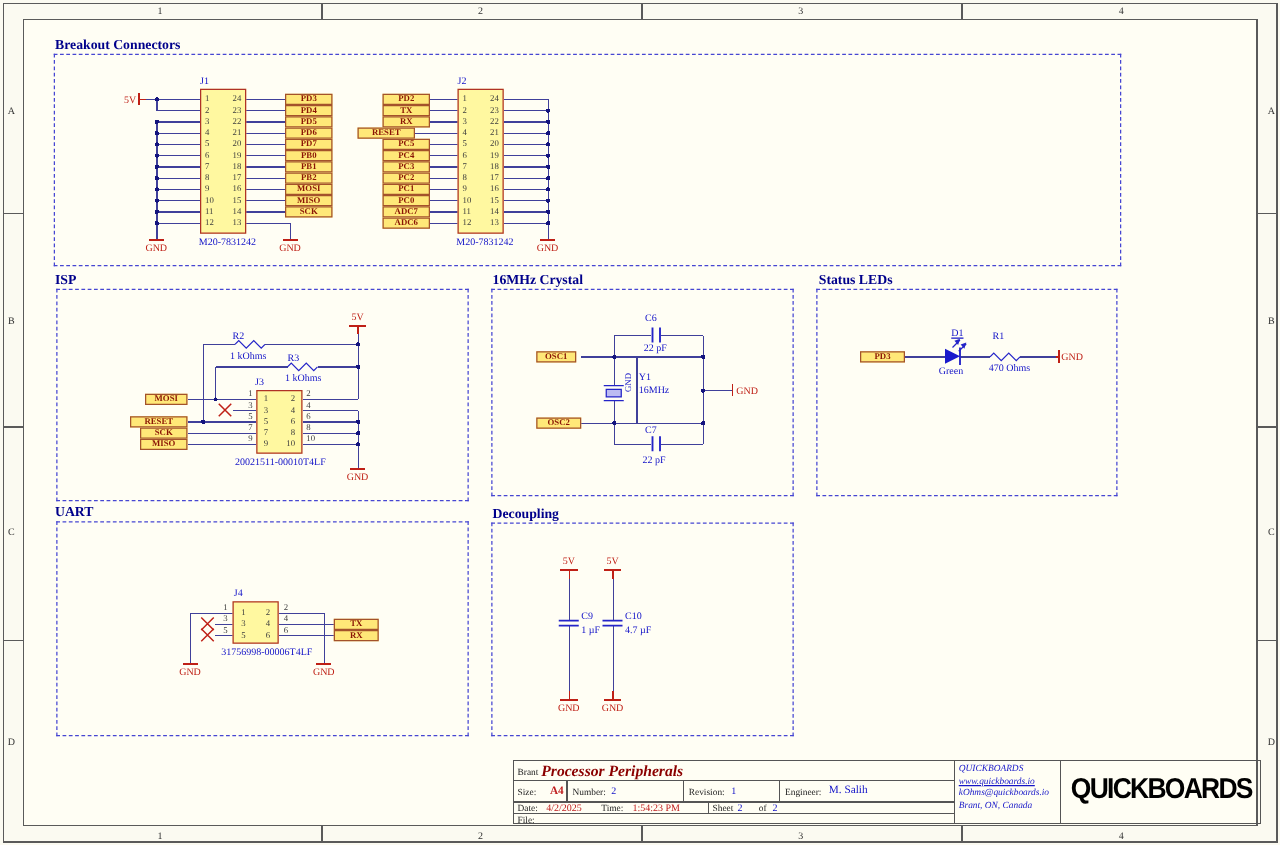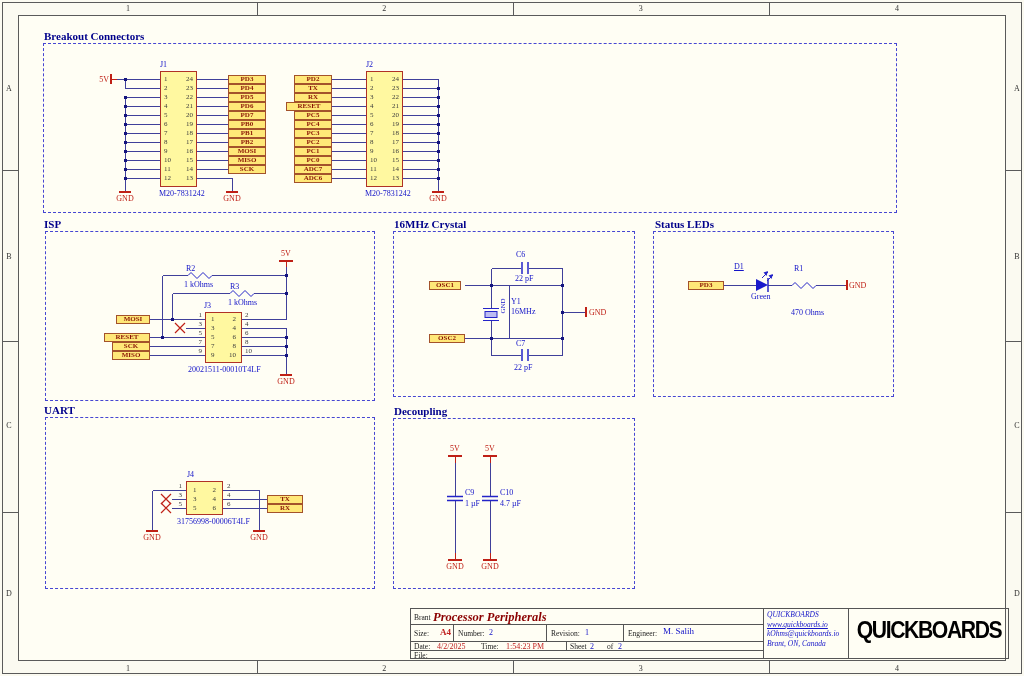--- a/index.html
+++ b/index.html
@@ -54,21 +54,21 @@
   .j3-outL{left:188px;text-align:right;top:calc(311px + var(--i)*9px);}
   .j3-outR{left:245px;text-align:left;top:calc(311px + var(--i)*9px);}
   .j4-outL{left:168px;text-align:right;top:calc(482px + var(--i)*9px);}
   .j4-outR{left:227px;text-align:left;top:calc(482px + var(--i)*9px);}
 
   
   .port{position:absolute;background:#ffe878;border:1px solid #a3522b;color:#8b1505;
         font-weight:bold;font-size:7px;text-align:center;line-height:7px;height:9px;
         box-sizing:border-box;}
   .j1-port{left:228px;width:38px;top:calc(75px + var(--i)*9px);}
-  .j2-port{left:294px;width:38px;top:calc(75px + var(--i)*9px);}
+  .j2-port{left:306px;width:38px;top:calc(75px + var(--i)*9px);}
   .j2-ports div:nth-of-type(4){left:286px;width:46px;}
   .port-mosi{left:116px;top:315px;width:34px;}
   .port-reset{left:104px;top:333px;width:46px;}
   .port-sck{left:112px;top:342px;width:38px;}
   .port-miso{left:112px;top:351px;width:38px;}
   .port-tx{left:267px;top:495px;width:36px;}
   .port-rx{left:267px;top:504px;width:36px;}
   .port-osc1{left:429px;top:281px;width:32px;}
   .port-osc2{left:429px;top:334px;width:36px;}
   .port-pd3{left:688px;top:281px;width:36px;}
@@ -468,24 +468,24 @@
   <div class="bluetext" style="left:516px;top:250px;">C6</div>
   <div class="bluetext" style="left:515px;top:274px;">22 pF</div>
   <div class="bluetext" style="left:516px;top:339px;">C7</div>
   <div class="bluetext" style="left:514px;top:363px;">22 pF</div>
   <div class="bluetext" style="left:511px;top:297px;">Y1</div>
   <div class="bluetext" style="left:511px;top:307px;">16MHz</div>
   <div class="vrot">GND</div>
   <div class="redtext" style="left:589px;top:308px;">GND</div>
 
   <div class="port port-pd3">PD3</div>
-  <div class="bluetext" style="left:734px;top:262px;text-decoration:underline;">D1</div>
+  <div class="bluetext" style="left:761px;top:262px;text-decoration:underline;">D1</div>
   <div class="bluetext" style="left:751px;top:292px;">Green</div>
   <div class="bluetext" style="left:794px;top:264px;">R1</div>
-  <div class="bluetext" style="left:791px;top:290px;margin-top:18px;">470 Ohms</div>
+  <div class="bluetext" style="left:791px;top:290px;">470 Ohms</div>
   <div class="redtext" style="left:849px;top:281px;">GND</div>
 
   <div class="connbox cb-j4"></div>
   <div class="bluetext" style="left:187px;top:470px;">J4</div>
   <div class="bluetext" style="left:177px;top:517px;">31756998-00006T4LF</div>
   <div>
 
   <div class="pinrow j4-pinrow" style="--i: 0;">
       <span>1</span>
         <span>2</span>

